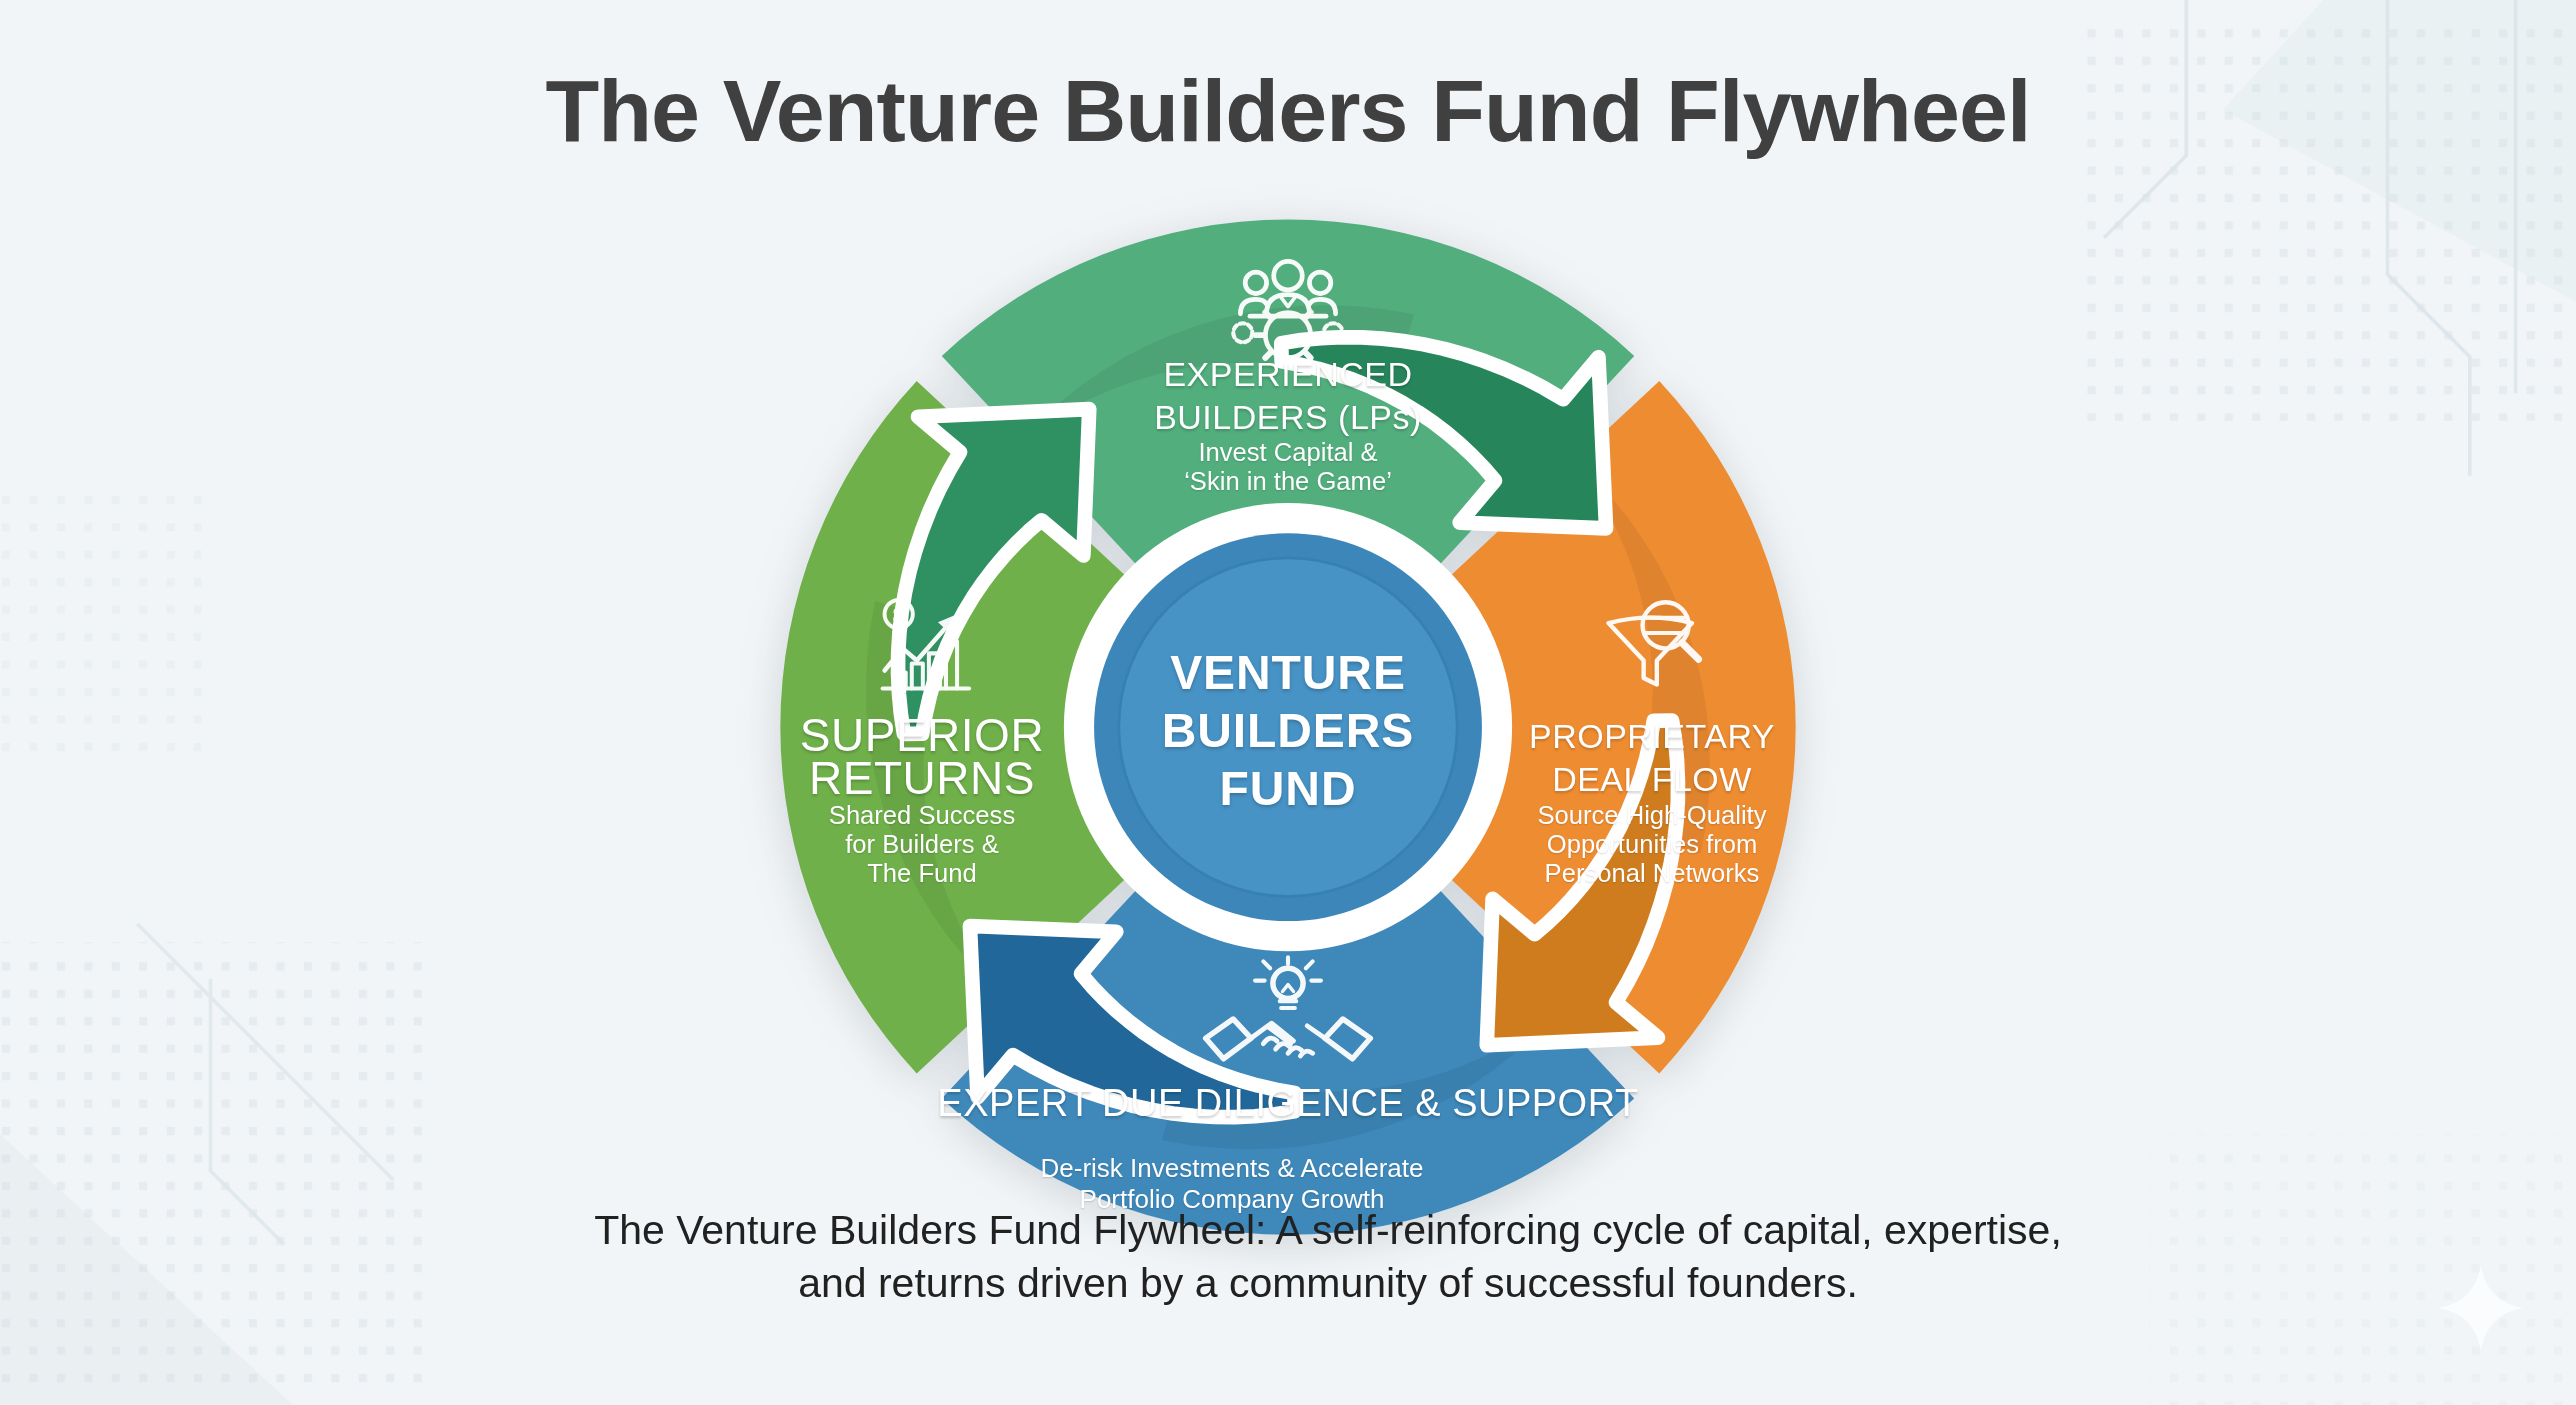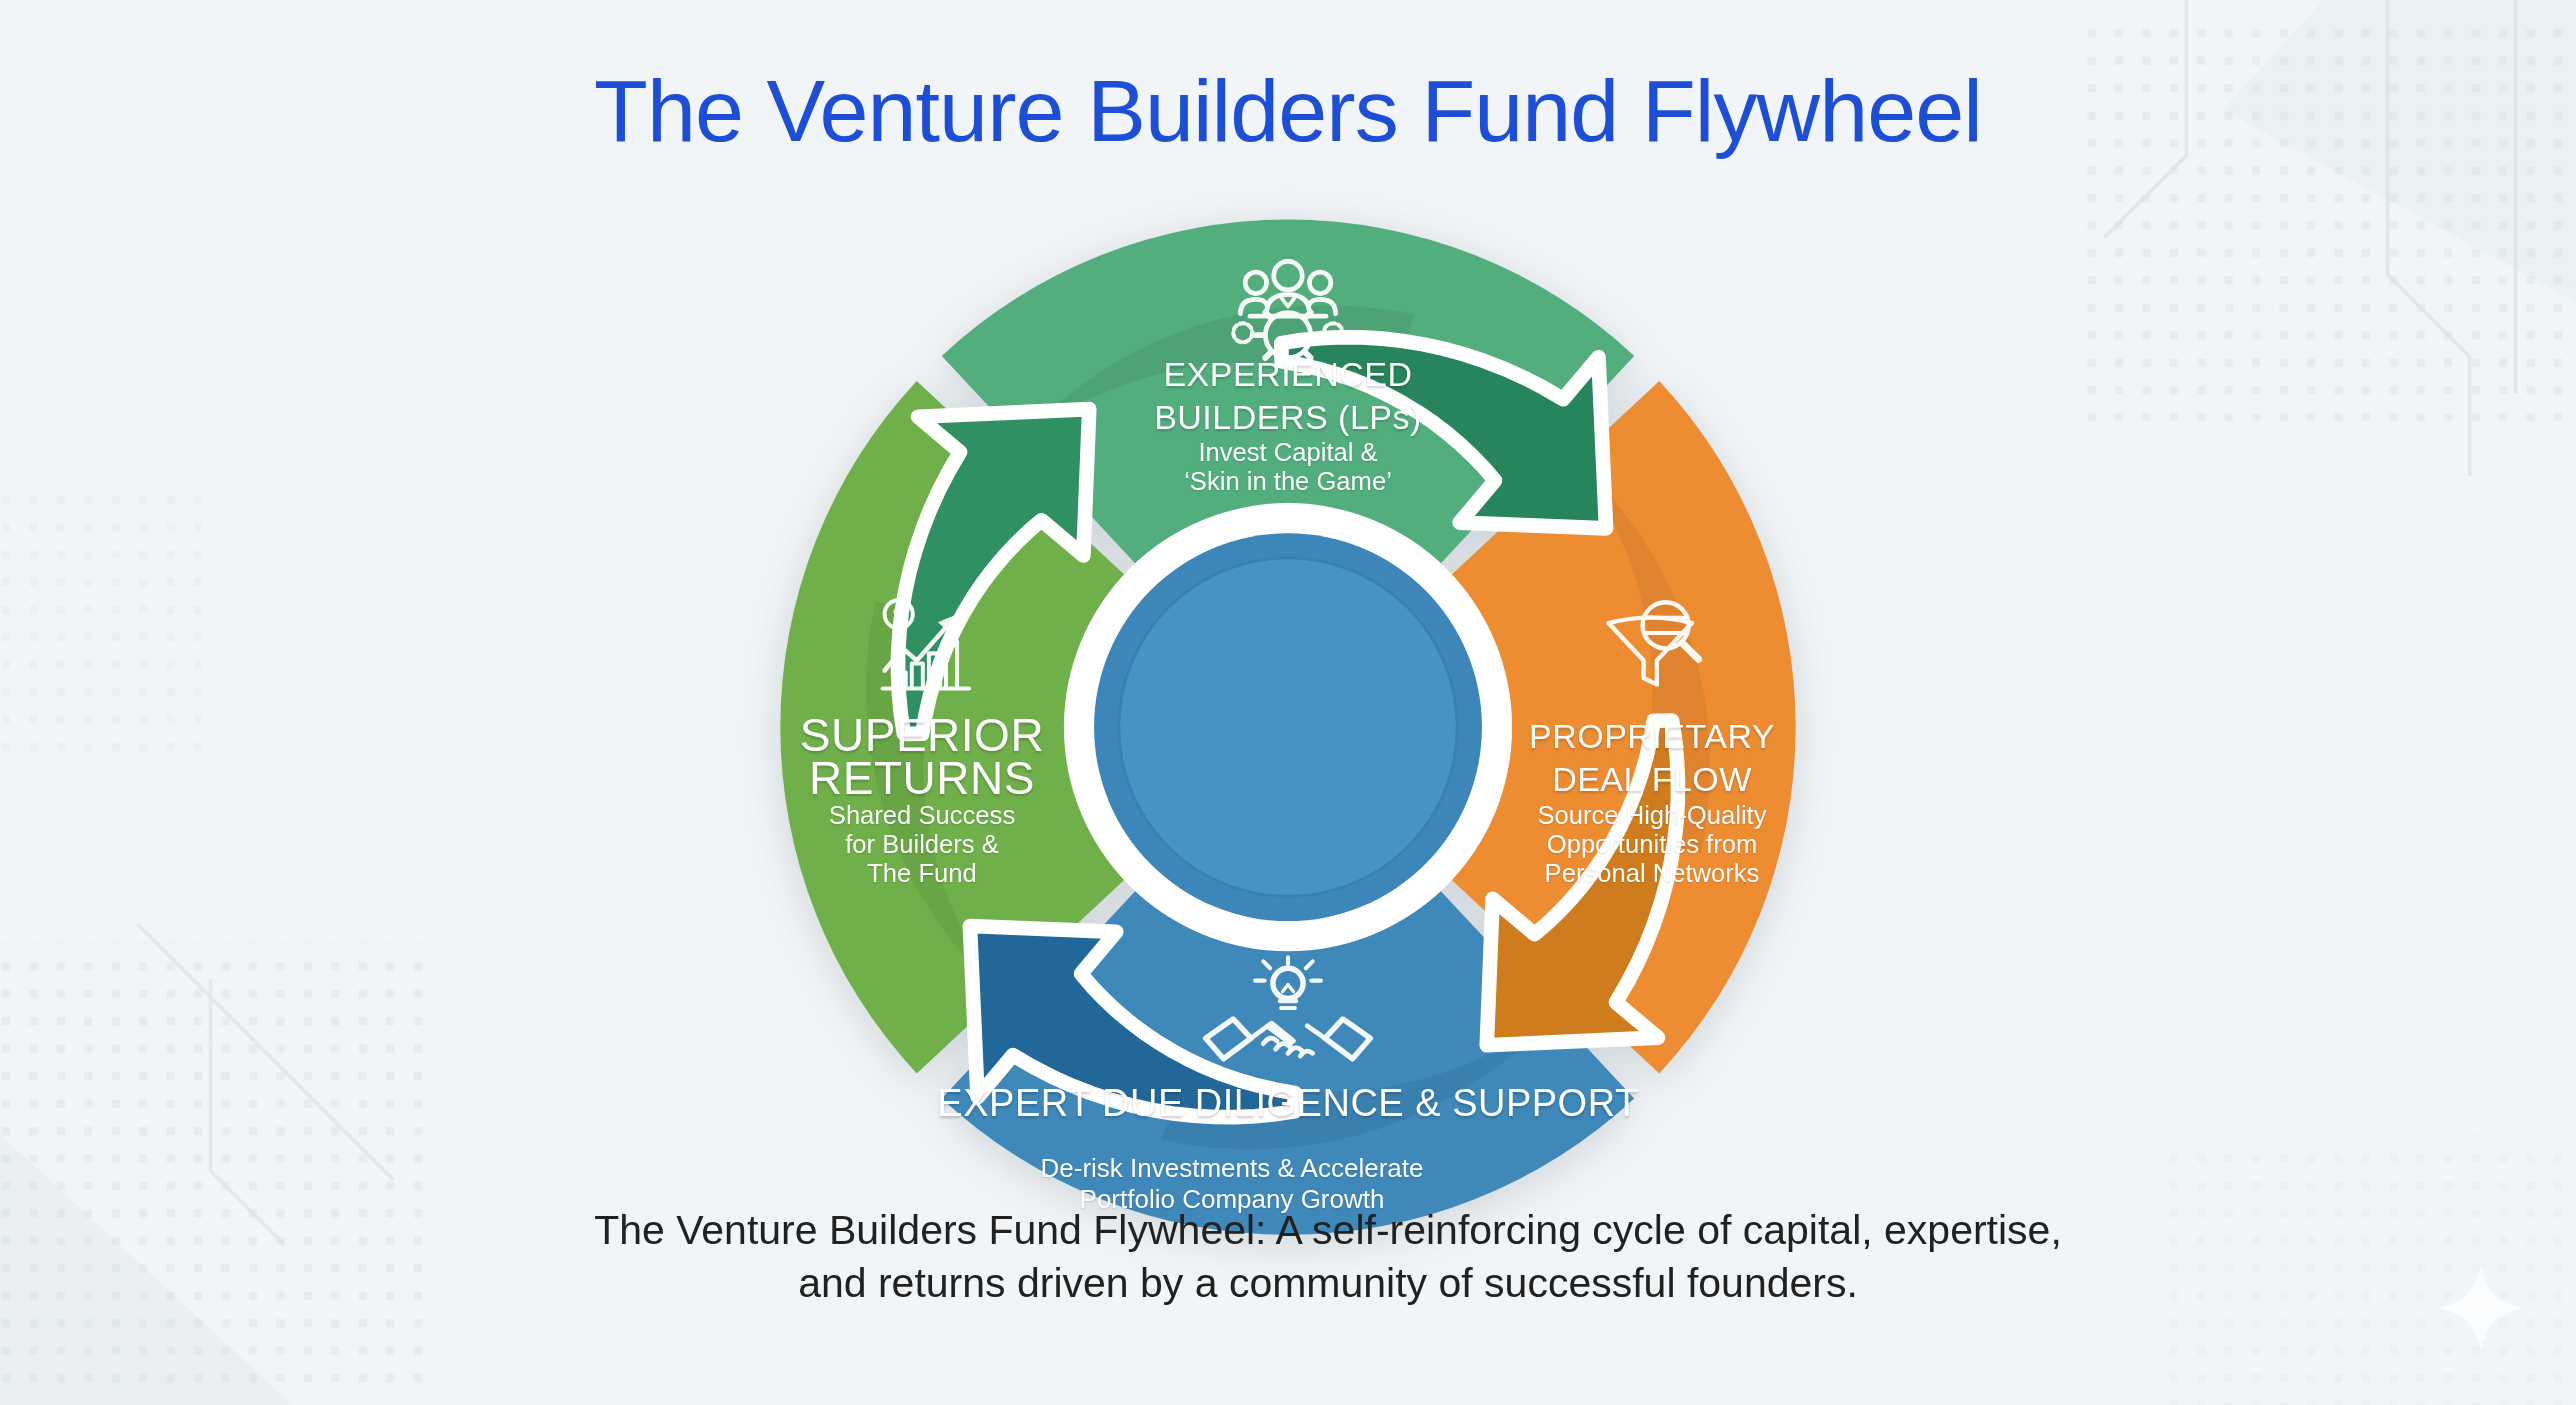--- a/index.html
+++ b/index.html
@@ -5,21 +5,21 @@
   html,body{margin:0;padding:0;}
   .stage{
     position:relative;width:2576px;height:1405px;overflow:hidden;
     background:#f2f5f7;
     font-family:"Liberation Sans", sans-serif;
   }
   .art{position:absolute;left:0;top:0;}
   .fly-group{filter:drop-shadow(0 10px 24px rgba(50,70,90,0.18));}
   .title{
     position:absolute;left:0;top:60px;width:100%;text-align:center;
-    font-size:88px;font-weight:400;letter-spacing:-0.9px;color:#1d4ed8;margin:0;
+    font-size:88px;font-weight:700;letter-spacing:-0.9px;color:#404040;margin:0;
   }
   .caption{
     position:absolute;left:0;top:1204px;width:100%;text-align:center;
     font-size:41px;line-height:53px;color:#212121;margin:0;white-space:pre-line;padding-left:40px;
   }
   .seg-h,.seg-s,.center-label{
     position:absolute;transform:translateX(-50%);color:#ffffff;text-align:center;
     white-space:pre-line;margin:0;
   }
   .seg-h{font-weight:400;text-shadow:0 1.8px 2.7px rgba(0,0,0,.20);letter-spacing:0.5px;}
@@ -142,17 +142,20 @@
   <p class="seg-h t-bottom-h">EXPERT DUE DILIGENCE &amp; SUPPORT</p>
   <p class="seg-s t-bottom-s">De-risk Investments &amp; Accelerate
 Portfolio Company Growth</p>
 
   <p class="seg-h t-left-h">SUPERIOR
 RETURNS</p>
   <p class="seg-s t-left-s">Shared Success
 for Builders &amp;
 The Fund</p>
 
+  <p class="center-label">VENTURE
+BUILDERS
+FUND</p>
 
   <p class="caption">The Venture Builders Fund Flywheel: A self-reinforcing cycle of capital, expertise,
 and returns driven by a community of successful founders.</p>
 </div>
 
 
 </body></html>

